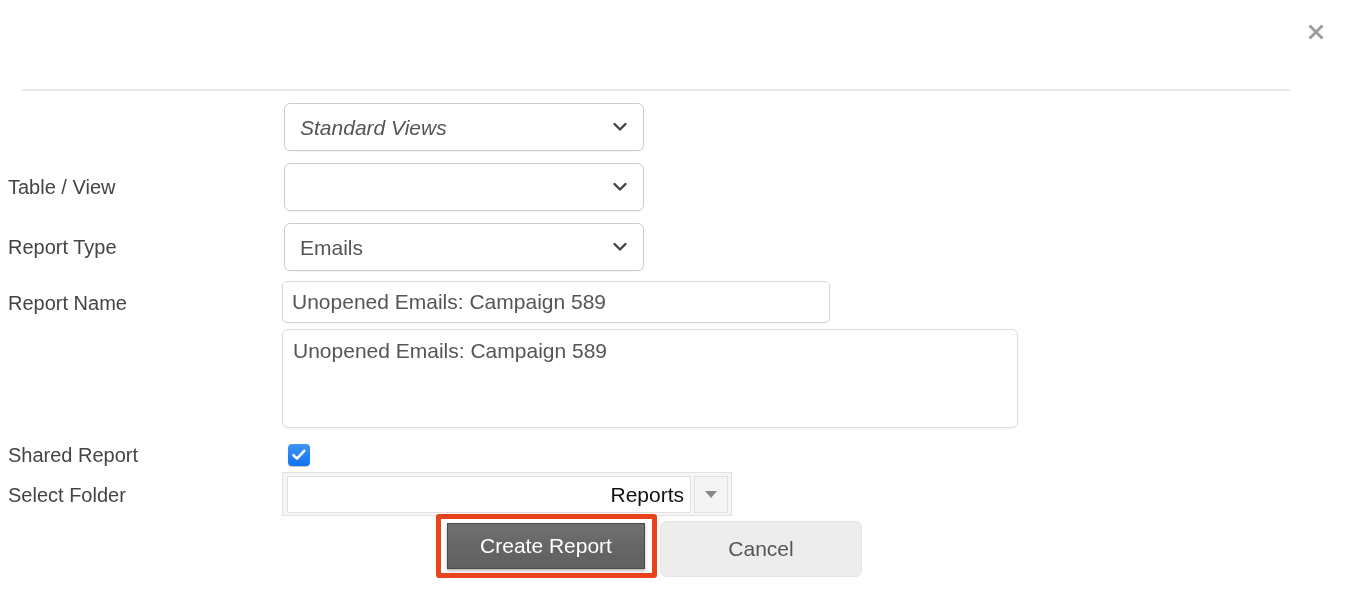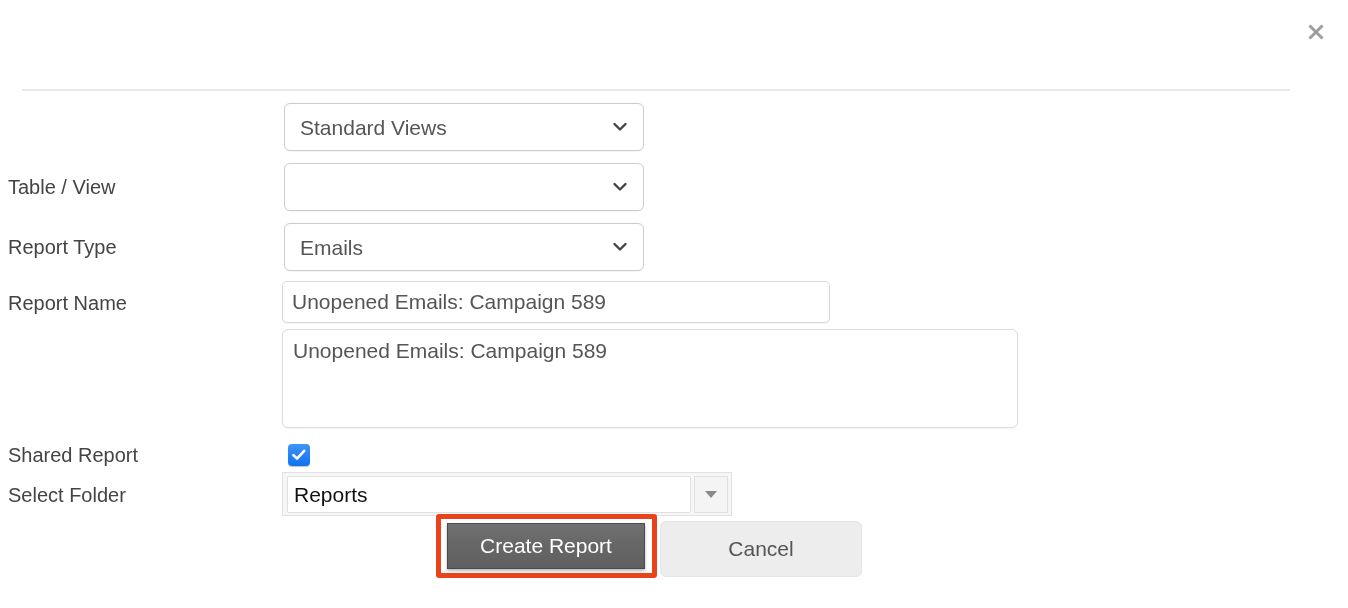--- a/index.html
+++ b/index.html
@@ -181,20 +181,21 @@
     height: 37px;
     box-sizing: border-box;
     border: 1px solid #e0e0e0;
     border-radius: 2px;
     background: #ffffff;
     font-family: "Liberation Sans", sans-serif;
     font-size: 21px;
     color: #111111;
     padding: 0 6px;
     outline: none;
+    text-align: right;
   }
   .combo-arrow-btn {
     position: absolute;
     right: 3px;
     top: 3px;
     width: 34px;
     height: 37px;
     box-sizing: border-box;
     border: 1px solid #e0e0e0;
     background: #f4f4f4;
@@ -259,21 +260,21 @@
   <div class="close-button">
     <svg width="22" height="22" viewBox="0 0 22 22" aria-hidden="true">
       <path d="M4.5 4.5 L17.5 17.5 M17.5 4.5 L4.5 17.5" stroke="#9e9e9e" stroke-width="3" stroke-linecap="butt"></path>
     </svg>
   </div>
 
   <div class="header-divider"></div>
 
   <div class="form-area">
 
-    <div class="select-box" style="top:103px;">
+    <div class="select-box" style="top:103px;font-style:italic;">
       <span class="select-value">Standard Views</span>
       <span class="select-chevron">
         <svg width="18" height="18" viewBox="0 0 18 18" aria-hidden="true">
           <path d="M3.5 6 L9 11.5 L14.5 6" fill="none" stroke="#444444" stroke-width="2.4" stroke-linecap="round" stroke-linejoin="round"></path>
         </svg>
       </span>
     </div>
 
     <div class="field-label" style="top:175px;">Table / View</div>
     <div class="select-box" style="top:163px;">

